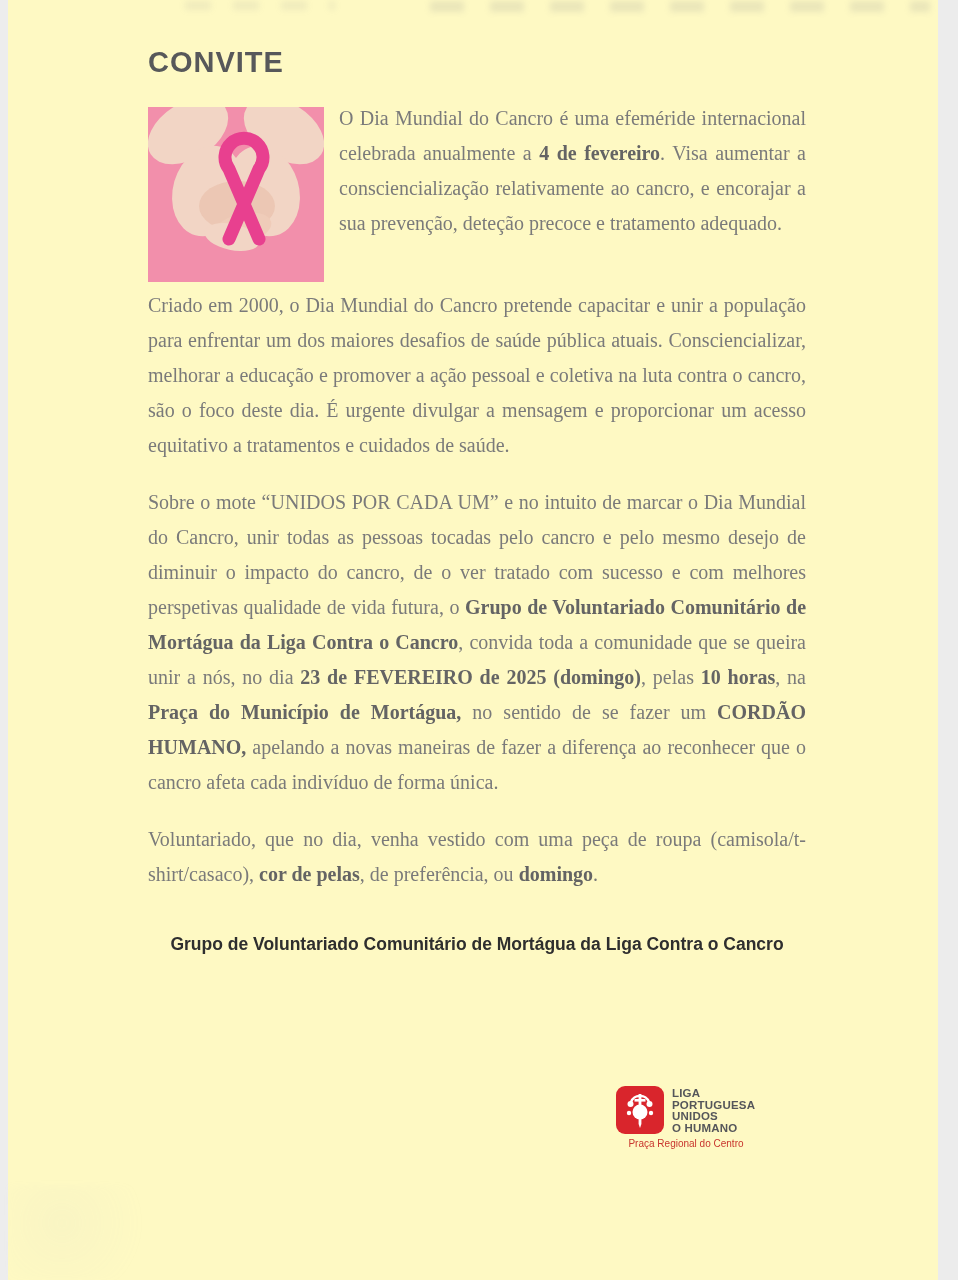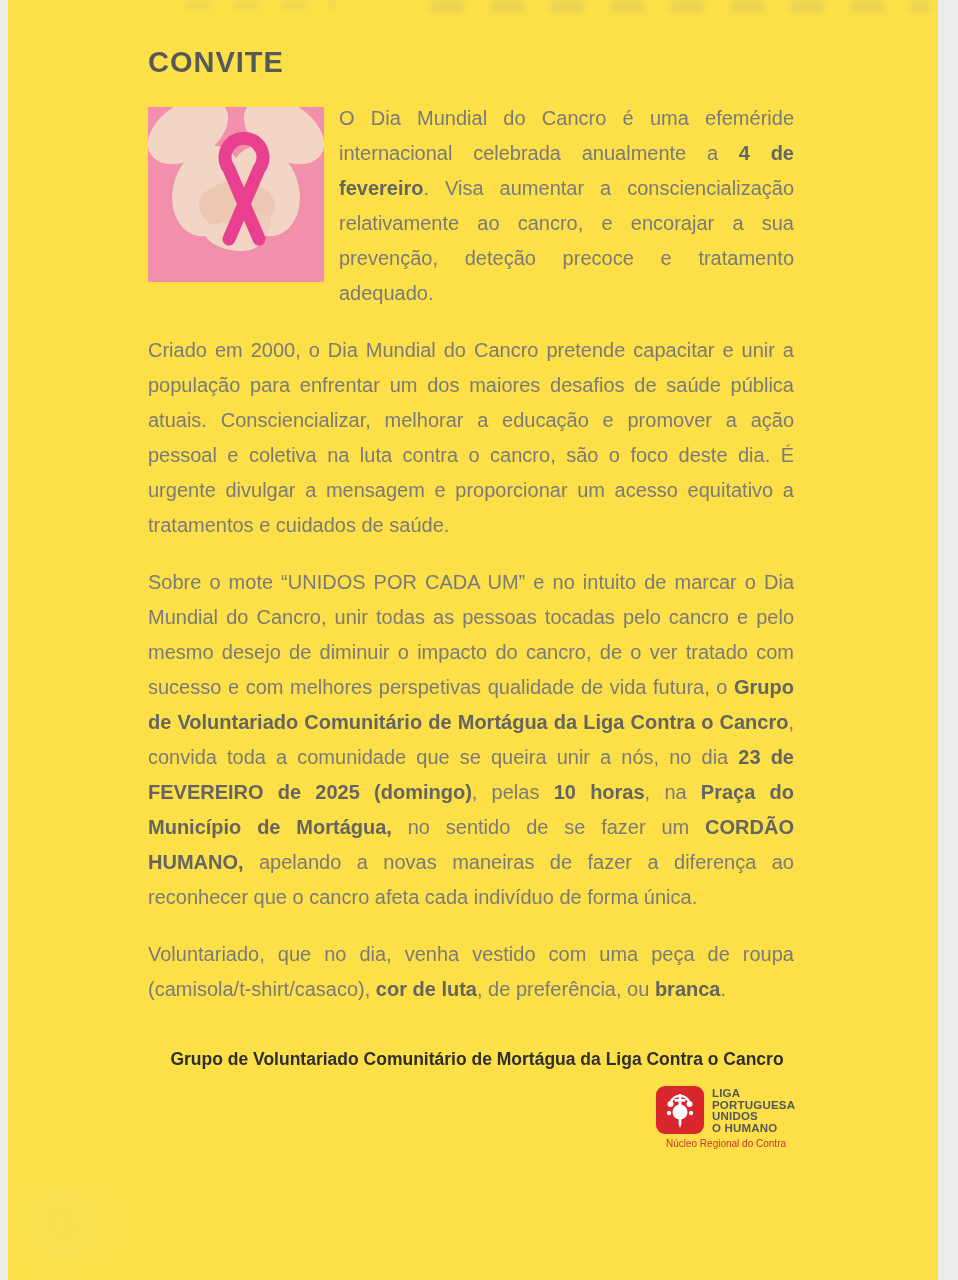--- a/index.html
+++ b/index.html
@@ -1,19 +1,19 @@
 <!DOCTYPE html>
 <html><head>
 <meta charset="utf-8">
 <style>
   html,body{margin:0;padding:0;background:#ffffff;}
   .page{
     position:relative;
     width:958px;height:1280px;
-    background:#fde047;
+    background:#fef9c3;
     overflow:hidden;
     font-family:"Liberation Sans", sans-serif;
   }
   .edge{position:absolute;top:0;height:100%;}
   .edge-left{left:0;width:8px;background:#ededed;}
   .edge-right{right:0;width:20px;background:#ececec;}
   .ghost{position:absolute;filter:blur(3px);opacity:.35;pointer-events:none;}
   .ghost-a{top:1px;left:430px;width:500px;height:11px;
     background:repeating-linear-gradient(90deg, rgba(140,140,140,.5) 0 34px, transparent 34px 60px);}
   .ghost-b{top:1px;left:185px;width:150px;height:9px;
@@ -24,24 +24,25 @@
   .content{position:absolute;left:148px;top:46px;width:658px;}
 
   h1.doc-title{
     margin:0 0 22px 0;
     font-size:29px;font-weight:bold;letter-spacing:1px;
     color:#57585a;
   }
 
   .body-text{color:#7a7a7a;}
   .para{
-    margin:0 12px 22px 0;
+    margin:0 0 22px 0;
     font-size:20px;line-height:35px;
     text-align:justify;
     color:#7a7a7a;
+    font-family:Liberation Serif, serif;
   }
   .para .b{font-weight:bold;color:#646464;}
 
   figure.illustration{
     float:left;
     width:176px;height:175px;
     margin:6px 15px 6px 0;
     padding:0;
   }
   figure.illustration svg{display:block;width:176px;height:175px;}
@@ -49,21 +50,21 @@
   .clear{clear:both;}
 
   .signature{
     margin-top:42px;
     text-align:center;
     font-size:17.5px;font-weight:bold;
     color:#2e2e2e;
   }
 
   .logo{
-    position:absolute;left:656px;top:1086px;
+    position:absolute;left:616px;top:1086px;
     width:140px;
   }
   .logo-row{display:flex;align-items:flex-start;}
   .logo-square{
     width:48px;height:48px;border-radius:9px;
     background:#d9252c;
     flex:0 0 auto;
     display:flex;align-items:center;justify-content:center;
   }
   .logo-square svg{display:block;}
@@ -114,21 +115,21 @@
           <g transform="translate(96,84)">
             <path d="M -15,48 L 15,-22 A 19 19 0 1 0 -15,-22 L 15,48" fill="none" stroke="#e8408f" stroke-width="13" stroke-linecap="round"></path>
           </g>
         </svg>
       </figure>
 
       <p class="para"><span>O Dia Mundial do Cancro é uma efeméride internacional celebrada anualmente a </span><span class="b">4 de fevereiro</span><span>. Visa aumentar a consciencialização relativamente ao cancro, e encorajar a sua prevenção, deteção precoce e tratamento adequado.</span></p>
       <div class="clear"></div>
       <p class="para"><span>Criado em 2000, o Dia Mundial do Cancro pretende capacitar e unir a população para enfrentar um dos maiores desafios de saúde pública atuais. Consciencializar, melhorar a educação e promover a ação pessoal e coletiva na luta contra o cancro, são o foco deste dia. É urgente divulgar a mensagem e proporcionar um acesso equitativo a tratamentos e cuidados de saúde.</span></p>
       <p class="para"><span>Sobre o mote “UNIDOS POR CADA UM” e no intuito de marcar o Dia Mundial do Cancro, unir todas as pessoas tocadas pelo cancro e pelo mesmo desejo de diminuir o impacto do cancro, de o ver tratado com sucesso e com melhores perspetivas qualidade de vida futura, o </span><span class="b">Grupo de Voluntariado Comunitário de Mortágua da Liga Contra o Cancro</span><span>, convida toda a comunidade que se queira unir a nós, no dia </span><span class="b">23 de FEVEREIRO de 2025 (domingo)</span><span>, pelas </span><span class="b">10 horas</span><span>, na </span><span class="b">Praça do Município de Mortágua,</span><span> no sentido de se fazer um </span><span class="b">CORDÃO HUMANO,</span><span> apelando a novas maneiras de fazer a diferença ao reconhecer que o cancro afeta cada indivíduo de forma única.</span></p>
-      <p class="para"><span>Voluntariado, que no dia, venha vestido com uma peça de roupa (camisola/t-shirt/casaco), </span><span class="b">cor de luta</span><span>, de preferência, ou </span><span class="b">branca</span><span>.</span></p>
+      <p class="para"><span>Voluntariado, que no dia, venha vestido com uma peça de roupa (camisola/t-shirt/casaco), </span><span class="b">cor de pelas</span><span>, de preferência, ou </span><span class="b">domingo</span><span>.</span></p>
     </div>
 
     <div class="signature">Grupo de Voluntariado Comunitário de Mortágua da Liga Contra o Cancro</div>
   </div>
 
   <div class="logo">
     <div class="logo-row">
       <div class="logo-square">
         <svg width="34" height="36" viewBox="0 0 34 36" xmlns="http://www.w3.org/2000/svg">
 
@@ -145,16 +146,16 @@
           <rect x="11.5" y="7" width="11" height="2.6" fill="#ffffff"></rect>
         </svg>
       </div>
       <div class="logo-textcol">
         <div>LIGA</div>
         <div>PORTUGUESA</div>
         <div>UNIDOS</div>
         <div>O HUMANO</div>
       </div>
     </div>
-    <div class="logo-subtitle">Núcleo Regional do Contra</div>
+    <div class="logo-subtitle">Praça Regional do Centro</div>
   </div>
 
 </div>
 
 </body></html>

